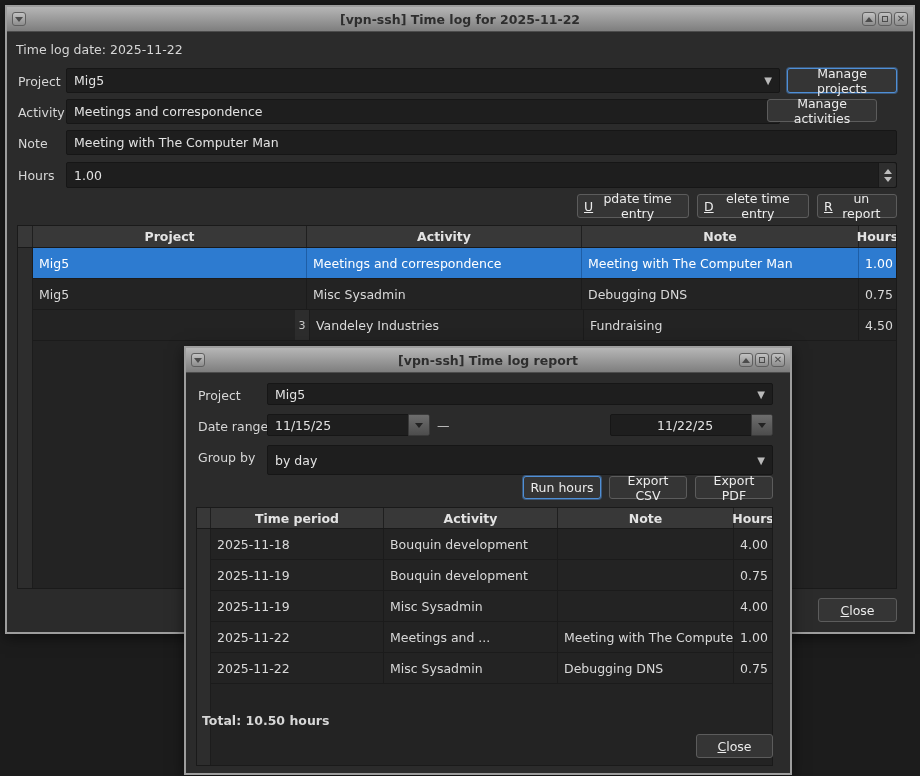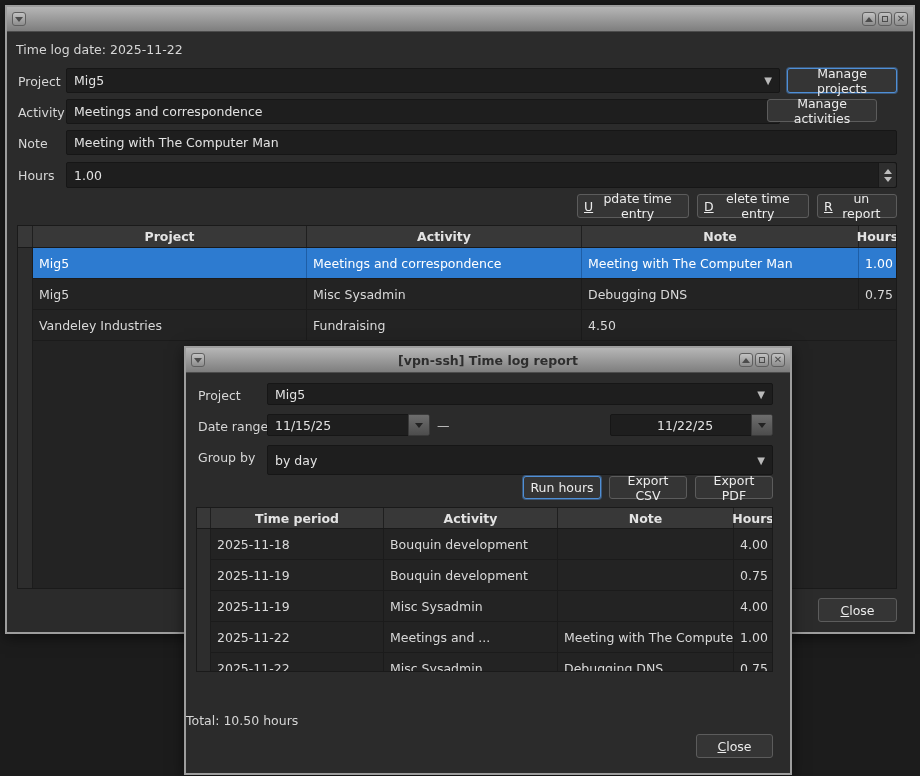--- a/index.html
+++ b/index.html
@@ -54,20 +54,21 @@
 </head>
 <body>
 
 <div class="screen">
 
   <div class="win" style="left:5px;top:5px;width:906px;height:625px;">
     <div class="titlebar">
       <div class="tb-btn tb-left">
         <span class="glyph-tri-down"></span>
       </div>
+      <div class="title">[vpn-ssh] Time log for 2025-11-22</div>
       <div class="tb-right">
         <div class="tb-btn">
             <span class="glyph-tri-up"></span>
           </div>
         <div class="tb-btn">
             <span class="glyph-box"></span>
           </div>
         <div class="tb-btn">
             <span style="font-size:10px;">✕</span>
           </div>
@@ -121,21 +122,21 @@
           <div class="tc" style="width:277px;">Meeting with The Computer Man</div>
           <div class="tc" style="width:37px;border-right:none;">1.00</div>
         </div>
         <div class="trow" style="height:30px;">
           <div class="gut" style="width:15px;">2</div>
           <div class="tc" style="width:274px;">Mig5</div>
           <div class="tc" style="width:275px;">Misc Sysadmin</div>
           <div class="tc" style="width:277px;">Debugging DNS</div>
           <div class="tc" style="width:37px;border-right:none;">0.75</div>
         </div>
-        <div class="trow" style="height:30px;">
+        <div class="trow" style="height:30px;justify-content:flex-end;">
           <div class="gut" style="width:15px;">3</div>
           <div class="tc" style="width:274px;">Vandeley Industries</div>
           <div class="tc" style="width:275px;">Fundraising</div>
           <div class="tc" style="width:37px;border-right:none;">4.50</div>
         </div>
       </div>
 
       <button class="btn" style="left:811px;top:566px;width:79px;height:24px;"><u>C</u>lose</button>
     </div>
   </div>
@@ -184,21 +185,21 @@
       <div class="lbl" style="left:12px;top:77px;">Group by</div>
       <div class="combo" style="left:81px;top:72px;width:506px;height:30px;">
         <span>by day</span>
         <span class="arrow">▼</span>
       </div>
 
       <button class="btn focused" style="left:337px;top:103px;width:78px;height:23px;">Run hours</button>
       <button class="btn" style="left:423px;top:103px;width:78px;height:23px;">Export CSV</button>
       <button class="btn" style="left:509px;top:103px;width:78px;height:23px;">Export PDF</button>
 
-      <div class="table" style="left:10px;top:134px;width:577px;height:165px;">
+      <div class="table" style="left:10px;top:134px;width:577px;height:259px;">
         <div class="gutter-col" style="left:0;width:13px;"></div>
         <div class="thead" style="position:relative;height:20px;">
           <div class="hc" style="width:14px;"></div>
           <div class="hc" style="width:173px;">Time period</div>
           <div class="hc" style="width:174px;">Activity</div>
           <div class="hc" style="width:176px;">Note</div>
           <div class="hc" style="width:38px;border-right:none;">Hours</div>
         </div>
         <div class="trow" style="height:30px;">
           <div class="gut" style="width:14px;">1</div>
@@ -230,18 +231,18 @@
         </div>
         <div class="trow" style="height:30px;">
           <div class="gut" style="width:14px;">5</div>
           <div class="tc" style="width:173px;">2025-11-22</div>
           <div class="tc" style="width:174px;">Misc Sysadmin</div>
           <div class="tc" style="width:176px;">Debugging DNS</div>
           <div class="tc" style="width:38px;border-right:none;">0.75</div>
         </div>
       </div>
 
-      <div class="lbl" style="left:0;top:340px;">Total: 10.50 hours</div>
+      <div class="lbl" style="left:16px;top:340px;font-weight:bold;">Total: 10.50 hours</div>
       <button class="btn" style="left:510px;top:361px;width:77px;height:24px;"><u>C</u>lose</button>
     </div>
   </div>
 
 </div>
 
 </body></html>

